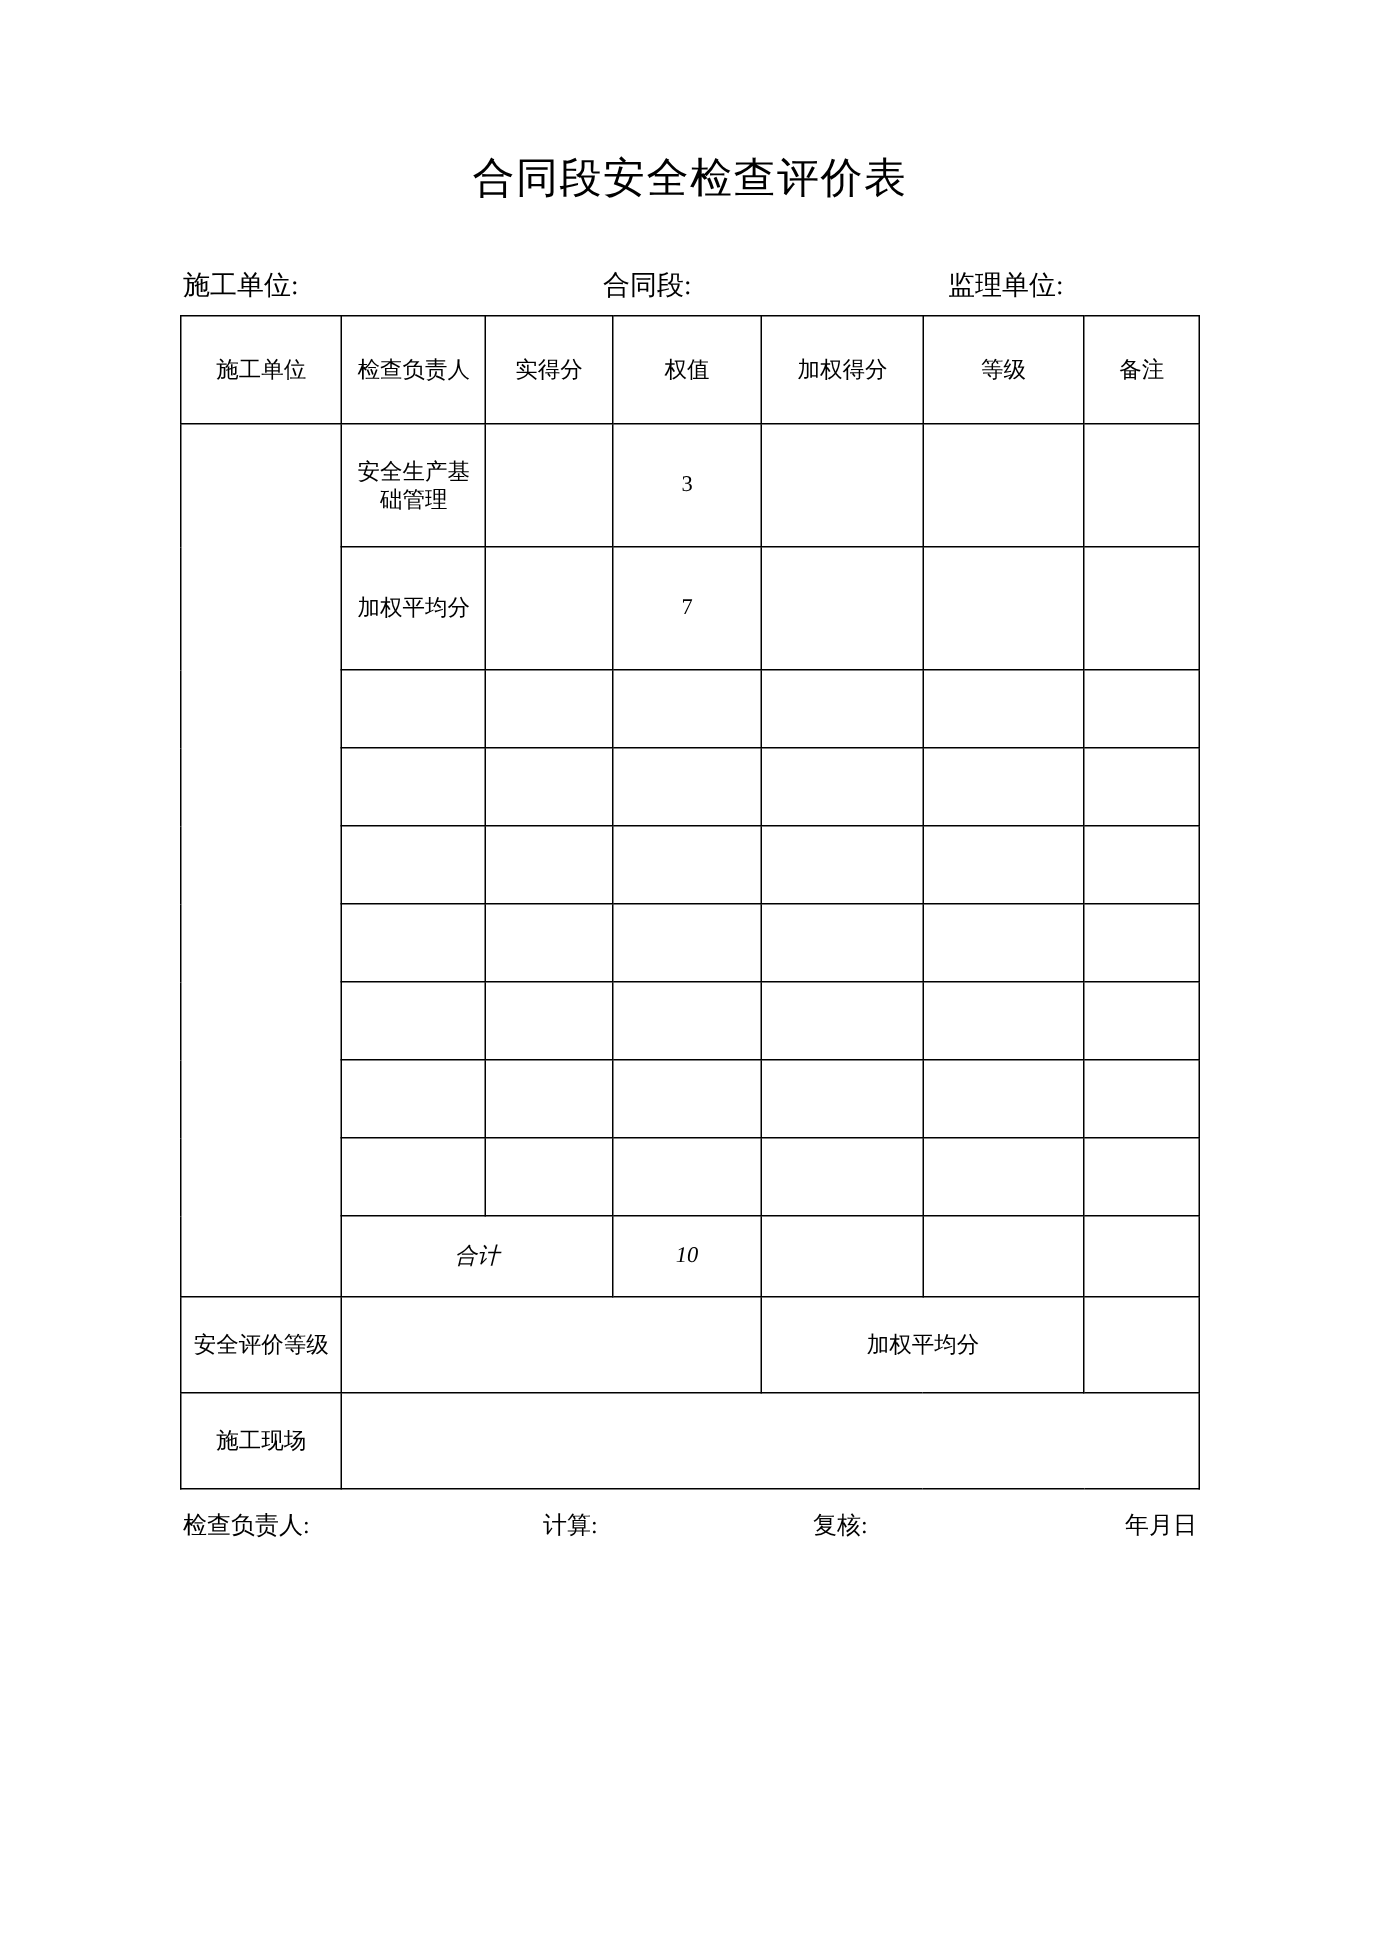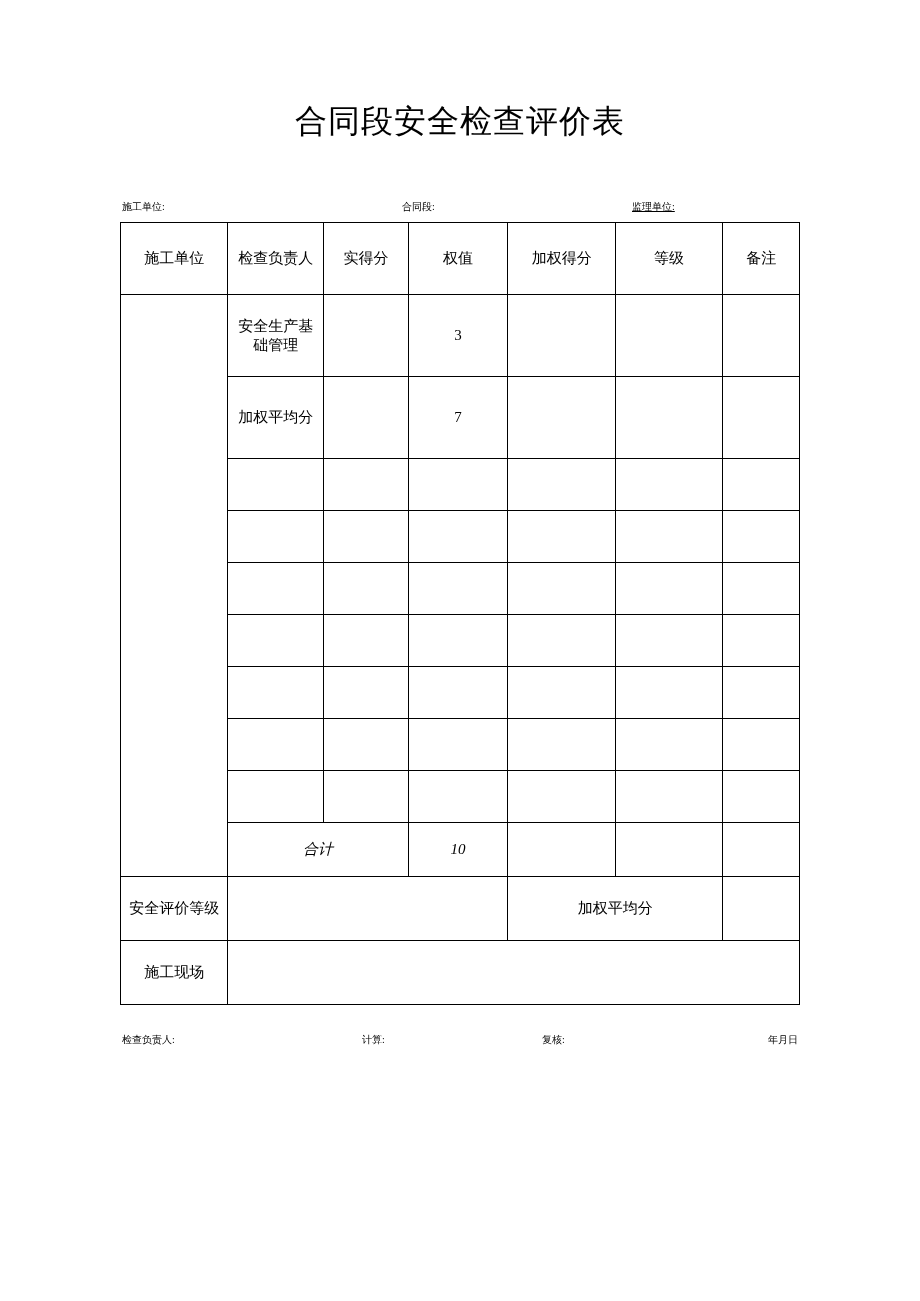--- a/index.html
+++ b/index.html
@@ -10,35 +10,35 @@
     body {
       font-family: "SimSun", "宋体", serif;
       background: #ffffff;
       width: 920px;
       height: 1301px;
       padding: 100px 120px 0 120px;
       color: #000;
     }
     .title {
       text-align: center;
-      font-size: 32px;
+      font-size: 28px;
       font-weight: normal;
-      margin-bottom: 56px;
+      margin-bottom: 40px;
       letter-spacing: 1px;
     }
     .header-row {
       display: flex;
-      font-size: 10px;
+      font-size: 18px;
       margin-bottom: 8px;
       padding: 0 2px;
       margin-top: 12px;
     }
     .header-item-1 { flex: 0 0 280px; }
     .header-item-2 { flex: 0 0 230px; }
-    .header-item-3 { flex: 1; text-decoration: underline; }
+    .header-item-3 { flex: 1; }
     table {
       border-collapse: collapse;
       width: 100%;
       table-layout: fixed;
     }
     td, th {
       border: 1px solid #000;
       text-align: center;
       vertical-align: middle;
       font-size: 15px;
@@ -52,22 +52,22 @@
     .col-wscore { width: 14%; }
     .col-grade { width: 14%; }
     .col-note { width: 10%; }
     .h-header { height: 72px; }
     .h-big { height: 82px; font-family: Liberation Serif, serif; }
     .h-small { height: 52px; }
     .h-sum { height: 54px; font-style: italic; }
     .h-footer { height: 64px; margin-left: 40px; }
     .footer-row {
       display: flex;
-      font-size: 10px;
-      margin-top: 28px;
+      font-size: 16px;
+      margin-top: 14px;
       padding: 0 2px;
     }
     .footer-1 { flex: 0 0 240px; }
     .footer-2 { flex: 0 0 180px; }
     .footer-3 { flex: 0 0 160px; }
     .footer-4 { flex: 1; text-align: right; }
   </style>
 </head>
 <body>
 

